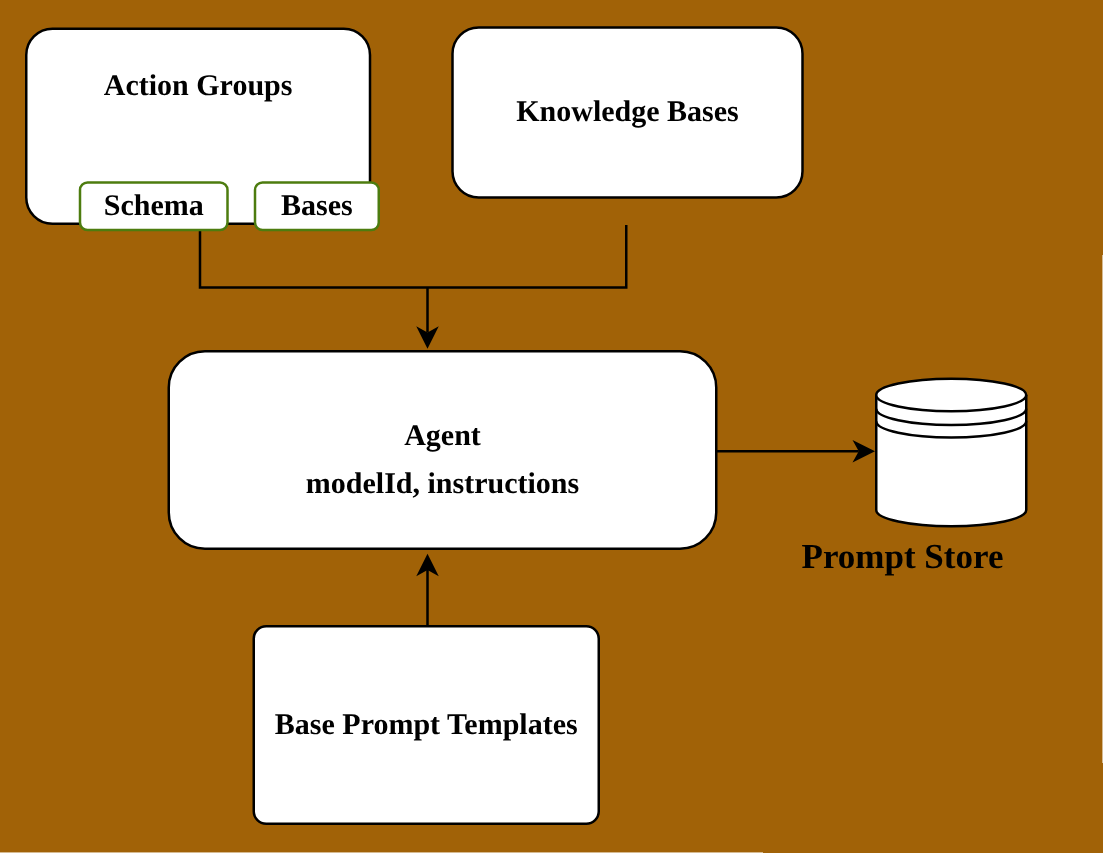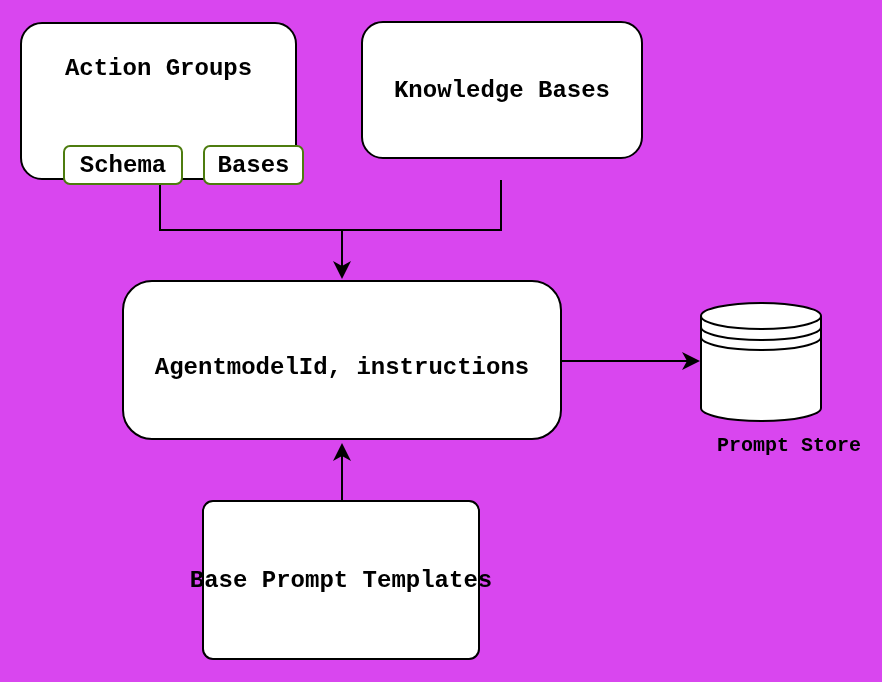--- a/index.html
+++ b/index.html
@@ -1,21 +1,21 @@
 <!DOCTYPE html>
 <html><head>
 <meta charset="utf-8">
 <style>
   html, body { margin: 0; padding: 0; background: #ffffff; }
   .canvas {
     position: relative;
     width: 882px;
     height: 682px;
-    background: #d946ef;
-    font-family: Liberation Mono, monospace;
+    background: #a16207;
+    font-family: Liberation Serif, serif;
     font-weight: bold;
     color: #000000;
     overflow: hidden;
   }
   .connector-layer {
     position: absolute;
     left: 0; top: 0;
     width: 882px; height: 682px;
   }
   .node {
@@ -52,36 +52,36 @@
     box-sizing: border-box;
     display: flex;
     align-items: center;
     justify-content: center;
     font-size: 24px;
   }
   .chip-schema { left: 41px; top: 121px; width: 120px; height: 40px; }
   .chip-lambda { left: 181px; top: 121px; width: 101px; height: 40px; }
   .knowledge-bases { left: 361px; top: 21px; width: 282px; height: 138px; }
   .agent {
-    left: 122px; top: 280px; width: 440px; height: 160px;
+    left: 134px; top: 280px; width: 440px; height: 160px;
     border-radius: 30px;
     display: flex;
-    flex-direction: row;
+    flex-direction: column;
     align-items: center;
     justify-content: center;
     padding-top: 15px;
   }
   .agent-line { font-size: 24px; line-height: 38px; white-space: nowrap; }
   .base-prompt { left: 202px; top: 500px; width: 278px; height: 160px; border-radius: 11px; }
   .prompt-store-label {
     position: absolute;
-    left: 661px; top: 433px;
+    left: 622px; top: 433px;
     width: 200px;
-    text-align: right;
-    font-size: 20px;
+    text-align: center;
+    font-size: 28px;
     line-height: 26px;
     white-space: nowrap;
   }
 </style>
 </head>
 <body>
 
 <div class="canvas">
 
   <svg class="connector-layer" width="882" height="682" viewBox="0 0 882 682" xmlns="http://www.w3.org/2000/svg">

